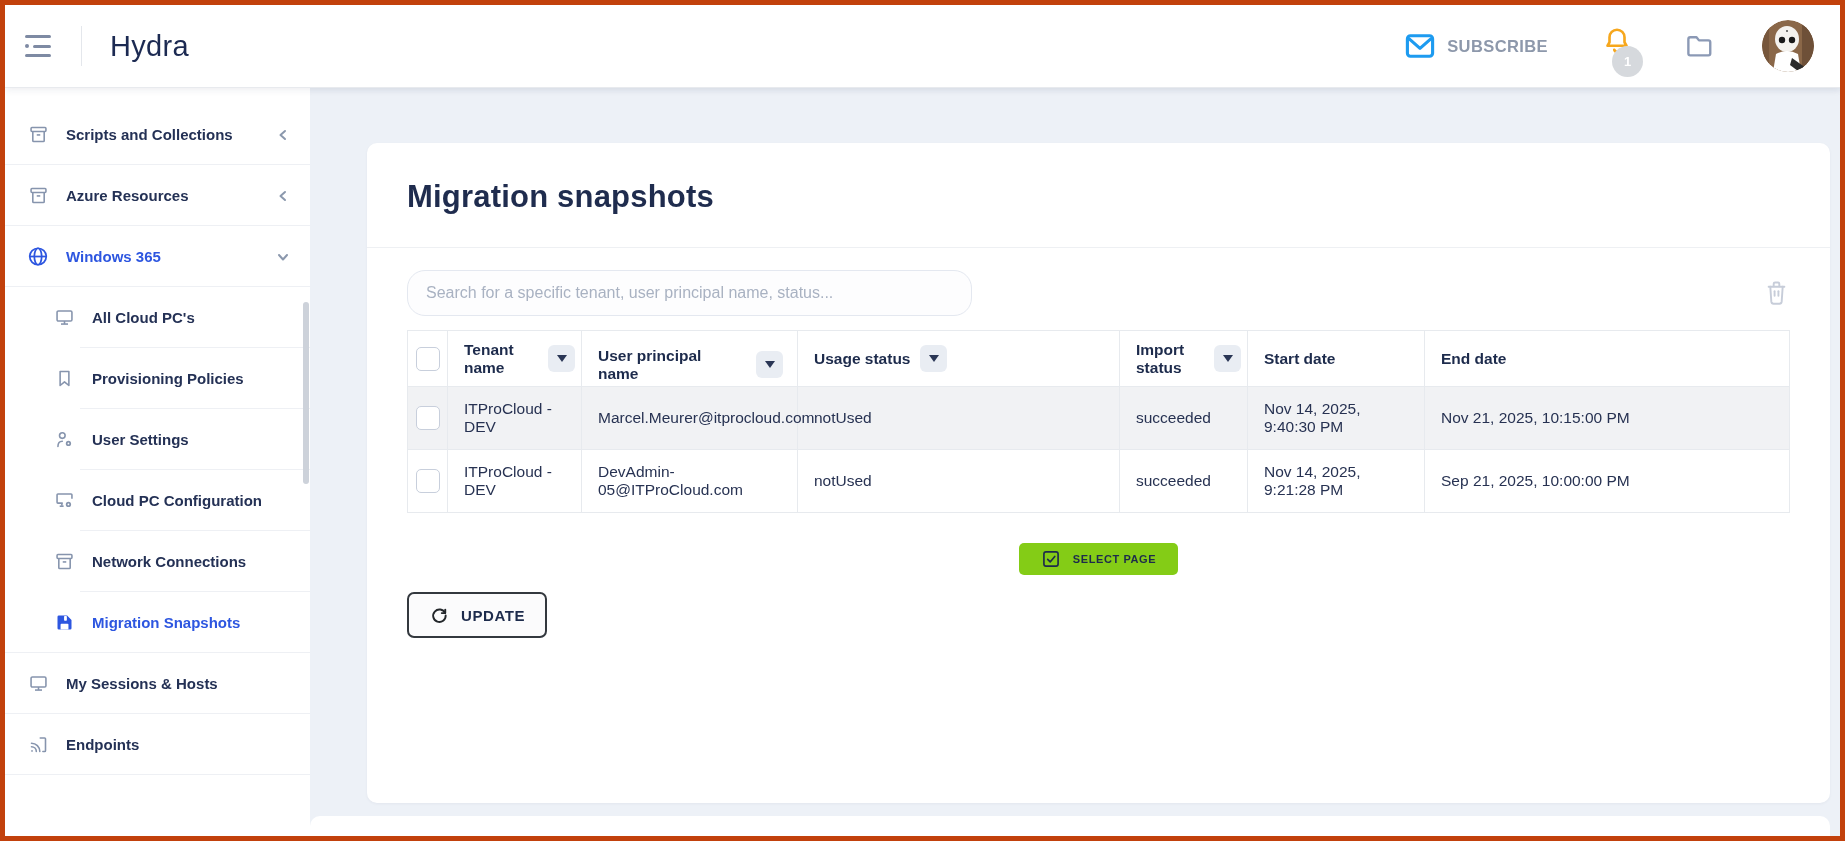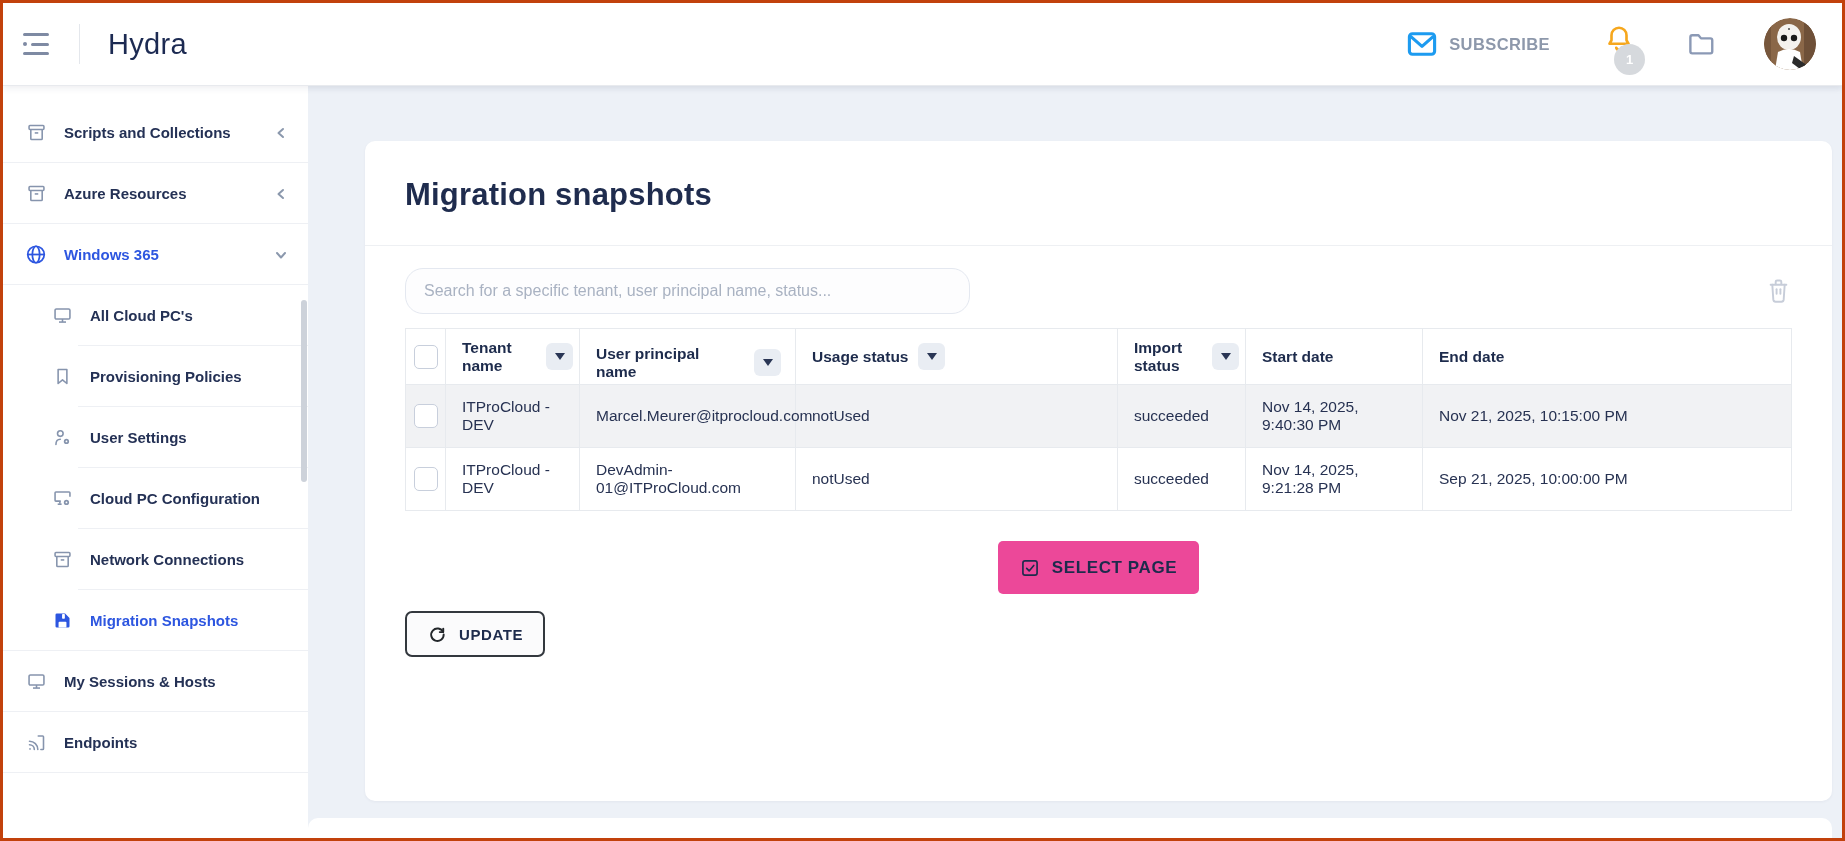--- a/index.html
+++ b/index.html
@@ -1,16 +1,16 @@
 <!DOCTYPE html>
 <html><head>
 <meta charset="utf-8">
 <style>
   html,body{margin:0;padding:0;background:#dfe3e8;}
-  .app{width:1845px;height:841px;box-sizing:border-box;border:3px solid #c2410c;display:flex;flex-direction:column;
+  .app{width:1845px;height:841px;box-sizing:border-box;border:5px solid #c2410c;display:flex;flex-direction:column;
        background:#edf1f7;font-family:"Liberation Sans",sans-serif;overflow:hidden;position:relative;}
   
   .topbar{height:82px;min-height:82px;background:#fff;display:flex;align-items:center;
           padding:0 26px 0 20px;border-bottom:1px solid #e8eaee;box-shadow:0 2px 7px rgba(30,43,77,.08);
           position:relative;z-index:6;}
   .hamburger{width:28px;height:22px;display:flex;flex-direction:column;justify-content:space-between;cursor:pointer;padding:2px 0;}
   .hamburger .bar{height:3px;border-radius:2px;background:#7e8aa3;width:26px;}
   .hamburger .mid{display:flex;align-items:center;gap:4px;}
   .hamburger .dot{width:4px;height:4px;border-radius:50%;background:#7e8aa3;}
   .hamburger .mid .bar{width:18px;}
@@ -57,22 +57,22 @@
   .filter-btn{width:27px;height:27px;border-radius:6px;background:#e9edf3;border:none;cursor:pointer;flex:none;
               display:flex;align-items:center;justify-content:center;}
   .filter-tri{width:0;height:0;border-left:5px solid transparent;border-right:5px solid transparent;border-top:7px solid #2a3655;}
   .grid td{height:62px;padding:0 8px 0 16px;font-size:15.5px;color:#273252;}
   .grid tr.shade td{background:#f1f2f4;}
   .cb-cell{text-align:center !important;padding:0 !important;}
   .checkbox{width:22px;height:22px;border:1.5px solid #c8cfdc;border-radius:5px;background:#fff;display:inline-block;
             vertical-align:middle;cursor:pointer;}
   
   .select-row{display:flex;justify-content:center;margin-top:30px;}
-  .select-btn{display:inline-flex;align-items:center;gap:12px;background:#ec4899;border:none;border-radius:5px;
-              padding:0 22px;height:53px;font-weight:bold;font-size:17px;letter-spacing:.6px;color:#1d2b4c;
+  .select-btn{display:inline-flex;align-items:center;gap:12px;background:#84cc16;border:none;border-radius:5px;
+              padding:0 22px;height:32px;font-weight:bold;font-size:11px;letter-spacing:.6px;color:#1d2b4c;
               cursor:pointer;font-family:inherit;}
   .update-row{margin-top:17px;}
   .update-btn{display:inline-flex;align-items:center;gap:12px;background:#fbfbfc;border:2px solid #33383e;border-radius:7px;
               padding:0 20px;height:46px;font-weight:bold;font-size:15px;letter-spacing:.6px;color:#1d2b4c;
               cursor:pointer;font-family:inherit;}
   .footer-card{position:absolute;left:0;right:10px;bottom:0;height:20px;background:#fff;border-radius:10px 10px 0 0;}
 </style>
 </head>
 <body>
 
@@ -367,21 +367,21 @@
                 <td>ITProCloud - DEV</td>
                 <td>Marcel.Meurer@itprocloud.com</td>
                 <td>notUsed</td>
                 <td>succeeded</td>
                 <td>Nov 14, 2025, 9:40:30 PM</td>
                 <td>Nov 21, 2025, 10:15:00 PM</td>
               </tr>
               <tr>
                 <td class="cb-cell"><span class="checkbox"></span></td>
                 <td>ITProCloud - DEV</td>
-                <td>DevAdmin-01@ITProCloud.com</td>
+                <td>DevAdmin-05@ITProCloud.com</td>
                 <td>notUsed</td>
                 <td>succeeded</td>
                 <td>Nov 14, 2025, 9:21:28 PM</td>
                 <td>Sep 21, 2025, 10:00:00 PM</td>
               </tr>
             </tbody>
           </table>
 
           <div class="select-row">
             <button class="select-btn">

